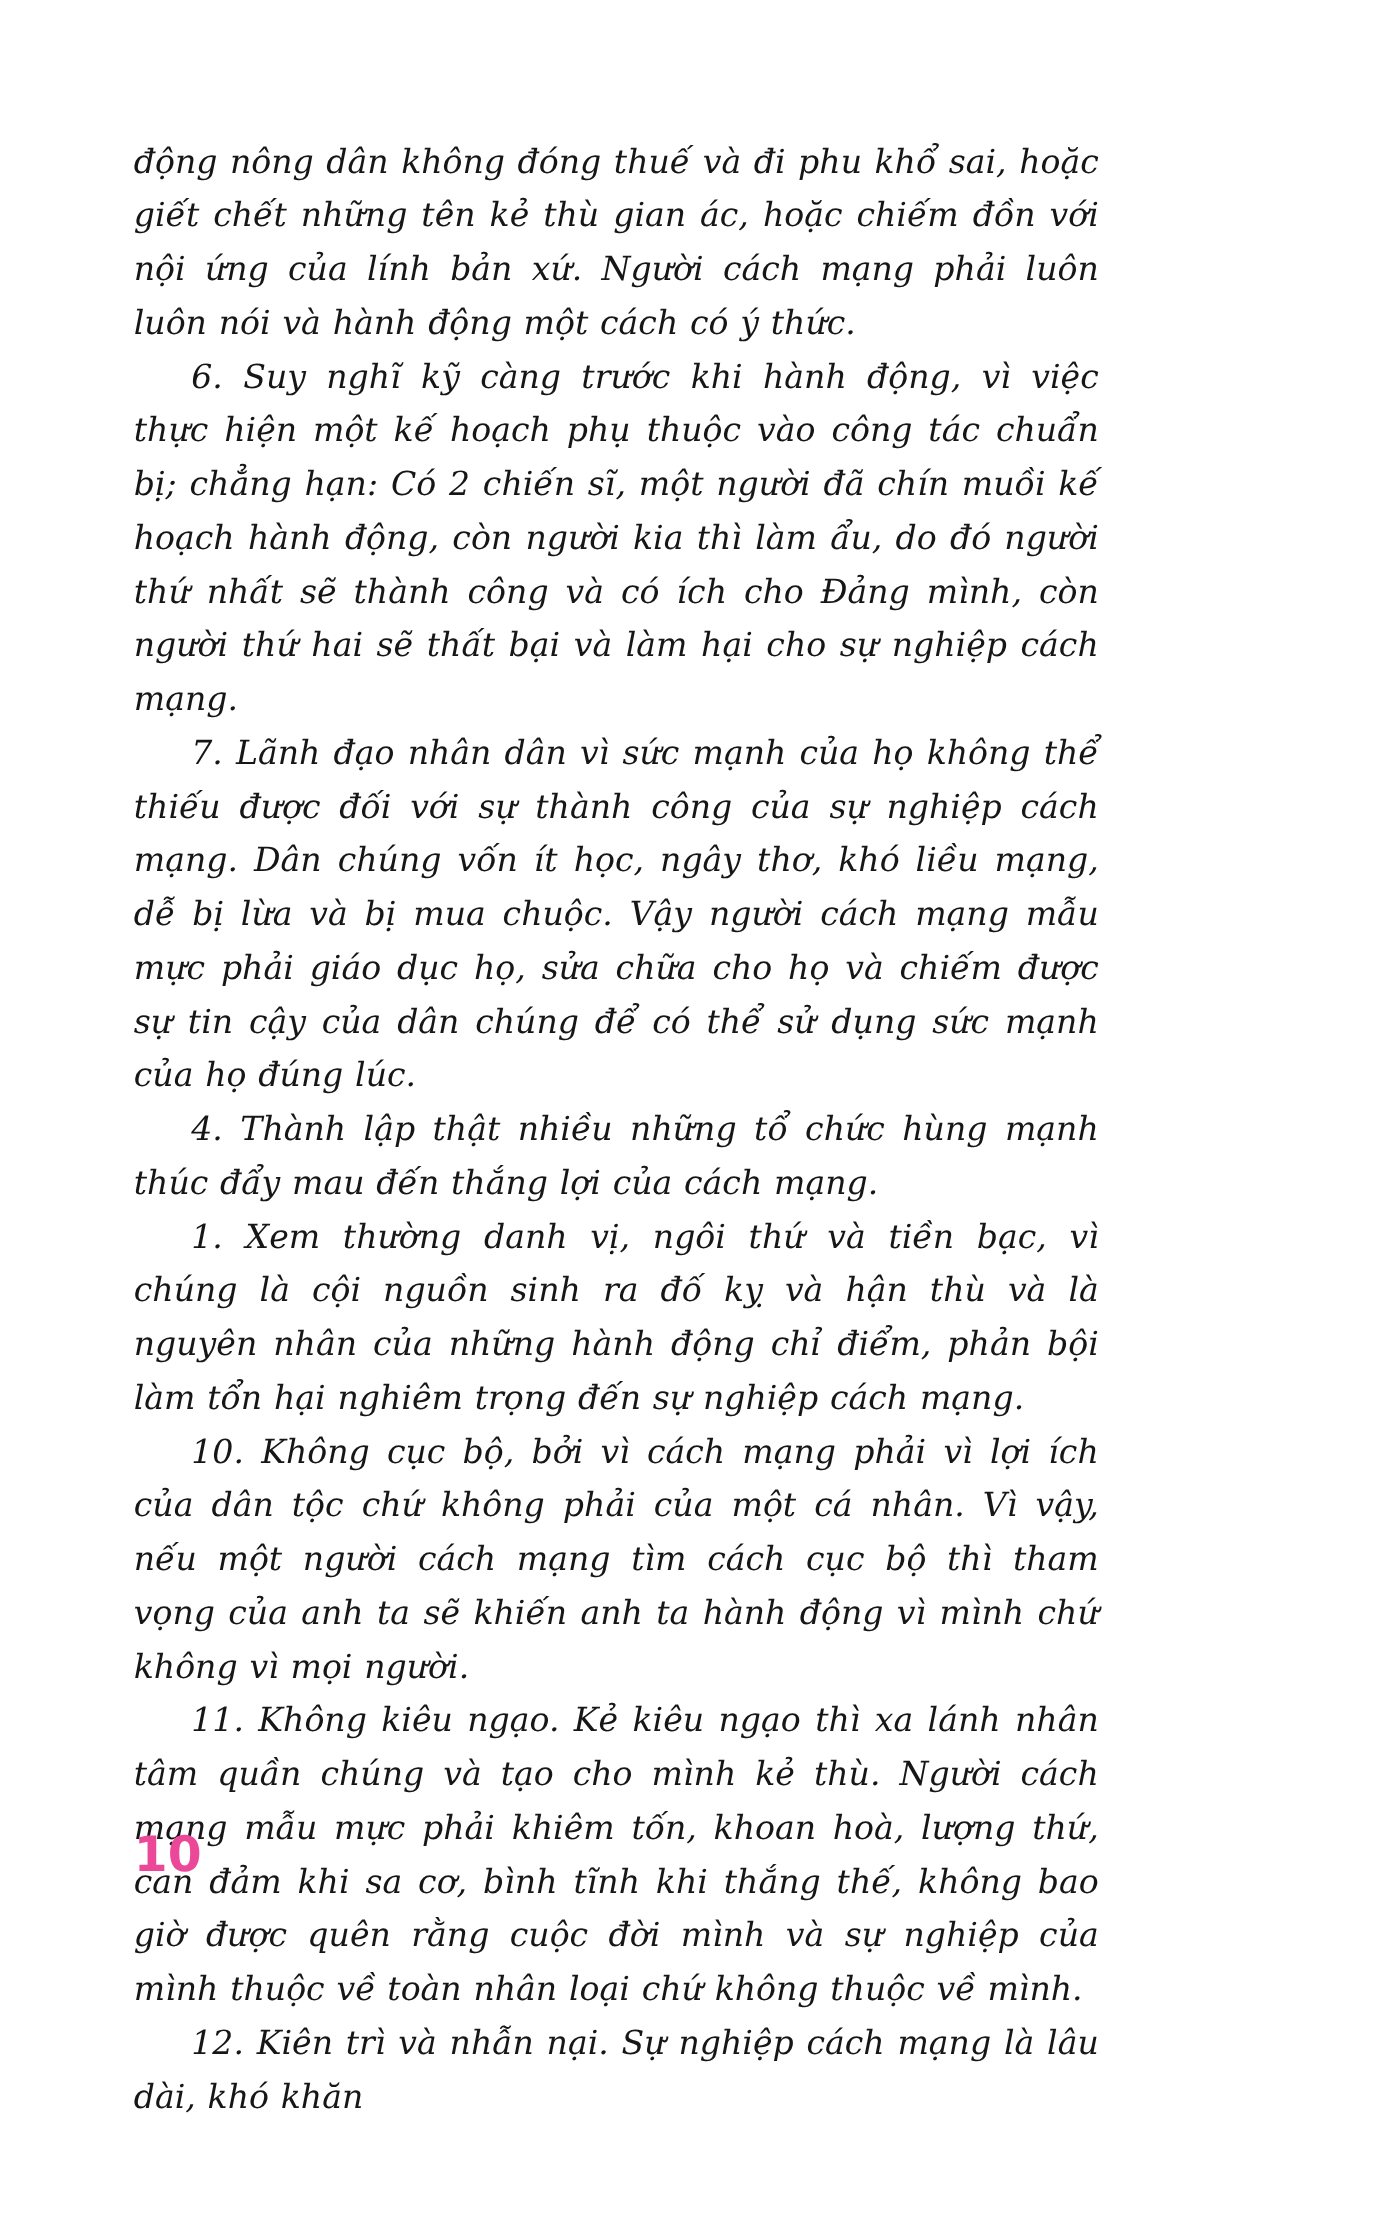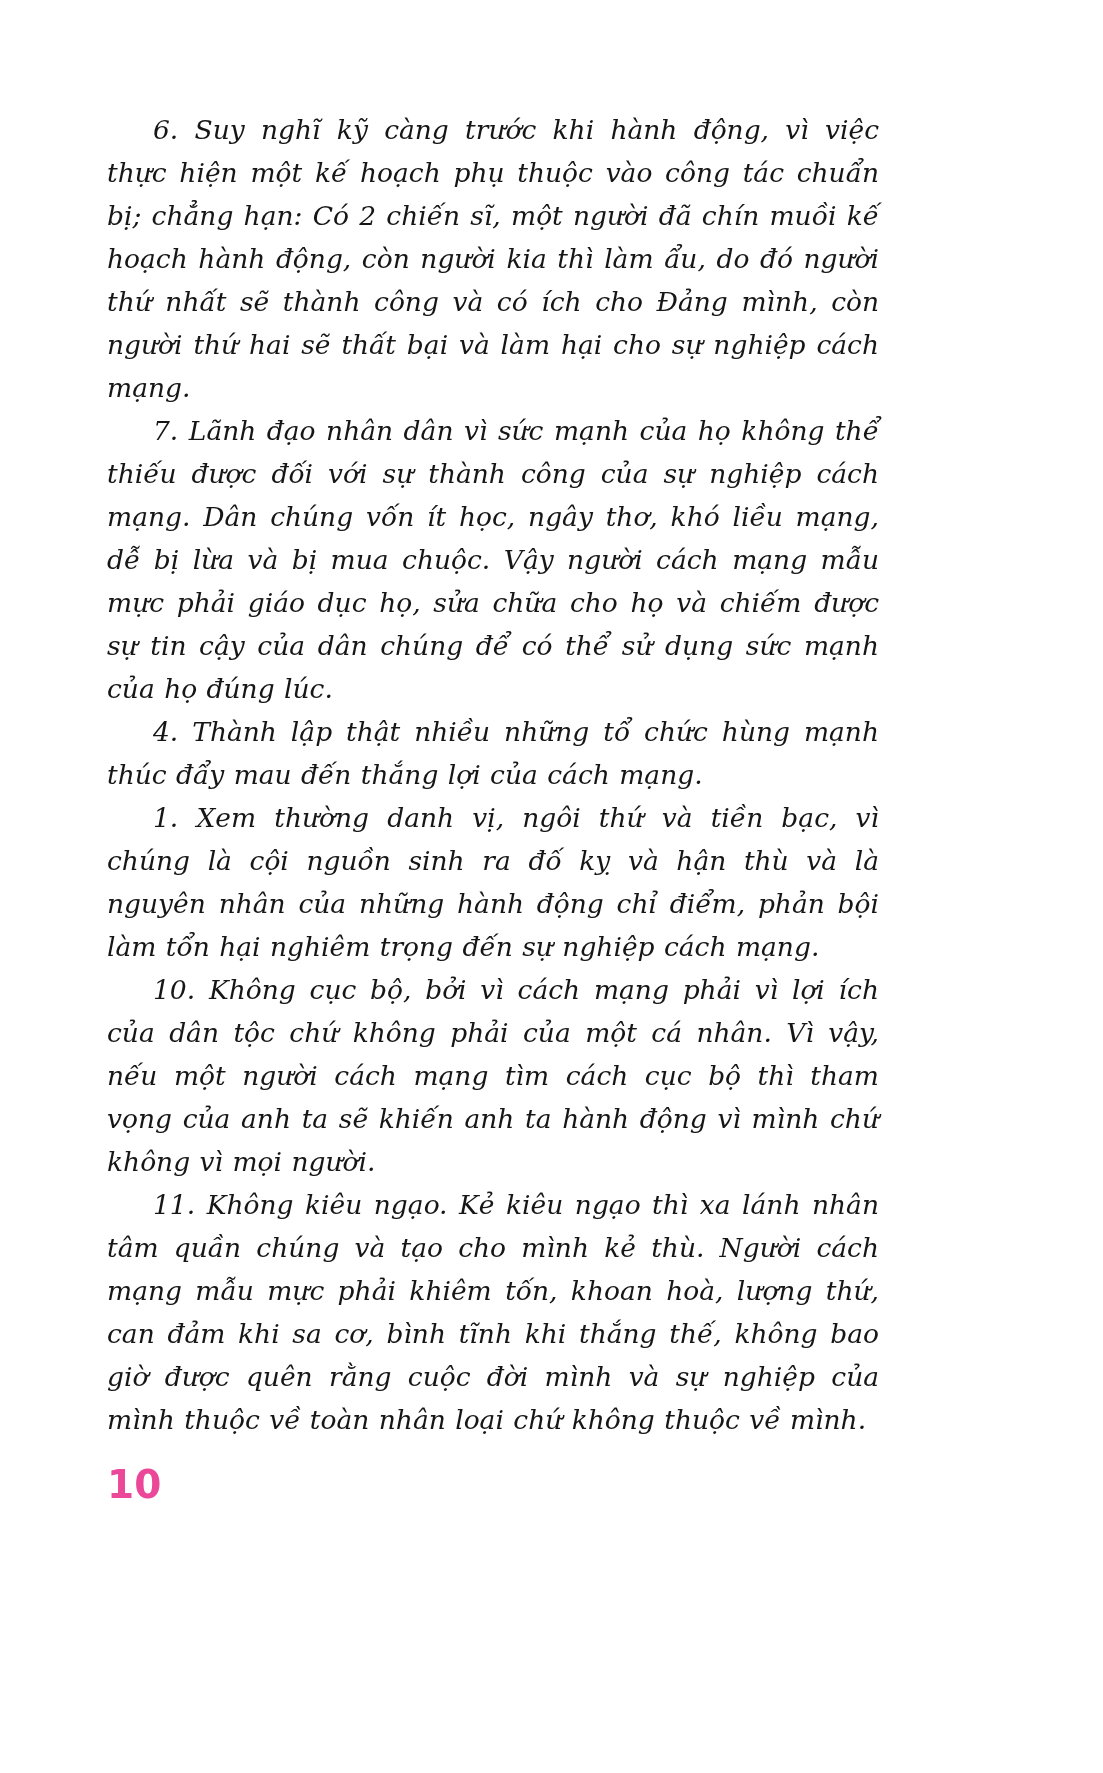--- a/index.html
+++ b/index.html
@@ -44,21 +44,23 @@
     font-weight: bold;
     font-size: 39px;
     color: #ec4899;
   }
 </style>
 </head>
 <body>
 
 <div class="page">
   <div class="content">
+    <p class="continuation">động nông dân không đóng thuế và đi phu khổ sai, hoặc giết chết những tên kẻ thù gian ác, hoặc chiếm đồn với nội ứng của lính bản xứ. Người cách mạng phải luôn luôn nói và hành động một cách có ý thức.</p>
     <p>6. Suy nghĩ kỹ càng trước khi hành động, vì việc thực hiện một kế hoạch phụ thuộc vào công tác chuẩn bị; chẳng hạn: Có 2 chiến sĩ, một người đã chín muồi kế hoạch hành động, còn người kia thì làm ẩu, do đó người thứ nhất sẽ thành công và có ích cho Đảng mình, còn người thứ hai sẽ thất bại và làm hại cho sự nghiệp cách mạng.</p>
     <p>7. Lãnh đạo nhân dân vì sức mạnh của họ không thể thiếu được đối với sự thành công của sự nghiệp cách mạng. Dân chúng vốn ít học, ngây thơ, khó liều mạng, dễ bị lừa và bị mua chuộc. Vậy người cách mạng mẫu mực phải giáo dục họ, sửa chữa cho họ và chiếm được sự tin cậy của dân chúng để có thể sử dụng sức mạnh của họ đúng lúc.</p>
     <p>4. Thành lập thật nhiều những tổ chức hùng mạnh thúc đẩy mau đến thắng lợi của cách mạng.</p>
     <p>1. Xem thường danh vị, ngôi thứ và tiền bạc, vì chúng là cội nguồn sinh ra đố kỵ và hận thù và là nguyên nhân của những hành động chỉ điểm, phản bội làm tổn hại nghiêm trọng đến sự nghiệp cách mạng.</p>
     <p>10. Không cục bộ, bởi vì cách mạng phải vì lợi ích của dân tộc chứ không phải của một cá nhân. Vì vậy, nếu một người cách mạng tìm cách cục bộ thì tham vọng của anh ta sẽ khiến anh ta hành động vì mình chứ không vì mọi người.</p>
     <p>11. Không kiêu ngạo. Kẻ kiêu ngạo thì xa lánh nhân tâm quần chúng và tạo cho mình kẻ thù. Người cách mạng mẫu mực phải khiêm tốn, khoan hoà, lượng thứ, can đảm khi sa cơ, bình tĩnh khi thắng thế, không bao giờ được quên rằng cuộc đời mình và sự nghiệp của mình thuộc về toàn nhân loại chứ không thuộc về mình.</p>
+    <p>12. Kiên trì và nhẫn nại. Sự nghiệp cách mạng là lâu dài, khó khăn</p>
   </div>
   <div class="page-number">10</div>
 </div>
 
 </body></html>

